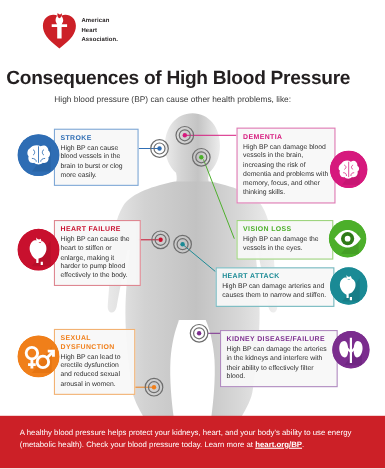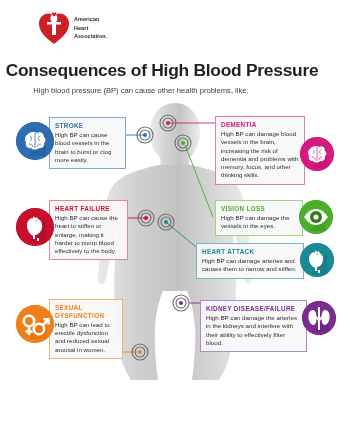--- a/index.html
+++ b/index.html
@@ -25,21 +25,21 @@
     color:#231f20; letter-spacing:.02em;
   }
   #logo .wordmark div { white-space:nowrap; }
 
   
   #title {
     position:absolute; left:0; top:60px; width:324px; text-align:center;
     font-size:17.4px; font-weight:bold; color:#231f20; letter-spacing:-0.015em;
   }
   #subtitle {
-    position:absolute; left:0; top:86px; width:282px; text-align:center;
+    position:absolute; left:16px; top:86px; width:282px; text-align:center;
     font-size:7.6px; color:#3a3a3a;
   }
 
   
   #silhouette { position:absolute; left:0; top:95px; width:350px; height:285px; }
 
   
   #connectors { position:absolute; left:0; top:95px; width:350px; height:285px; }
 
   
@@ -325,14 +325,19 @@
       <g fill="#ffffff">
         <path d="M11 9 C7.5 9 6 13 6.5 17 C7 21 9 24 11.5 24 C13.5 24 14.5 21 14.5 17.5 C14.5 13 13.5 9 11 9 Z"></path>
         <path d="M23 9 C26.5 9 28 13 27.5 17 C27 21 25 24 22.5 24 C20.5 24 19.5 21 19.5 17.5 C19.5 13 20.5 9 23 9 Z"></path>
         <path d="M16 6 L18 6 L18 29 L16 29 Z"></path>
         <path d="M13.5 14 L16.5 17.5 L16.5 20 L12.5 16 Z"></path>
         <path d="M20.5 14 L17.5 17.5 L17.5 20 L21.5 16 Z"></path>
       </g>
     </svg>
   </div>
 
+  <div id="footer">
+    <div id="footer-text">
+      <span>A healthy blood pressure helps protect your kidneys, heart, and your body's ability to use energy (metabolic health). Check your blood pressure today. Learn more at </span><a href="#">heart.org/BP</a><span>.</span>
+    </div>
+  </div>
 
 </div>
 
 </body></html>

